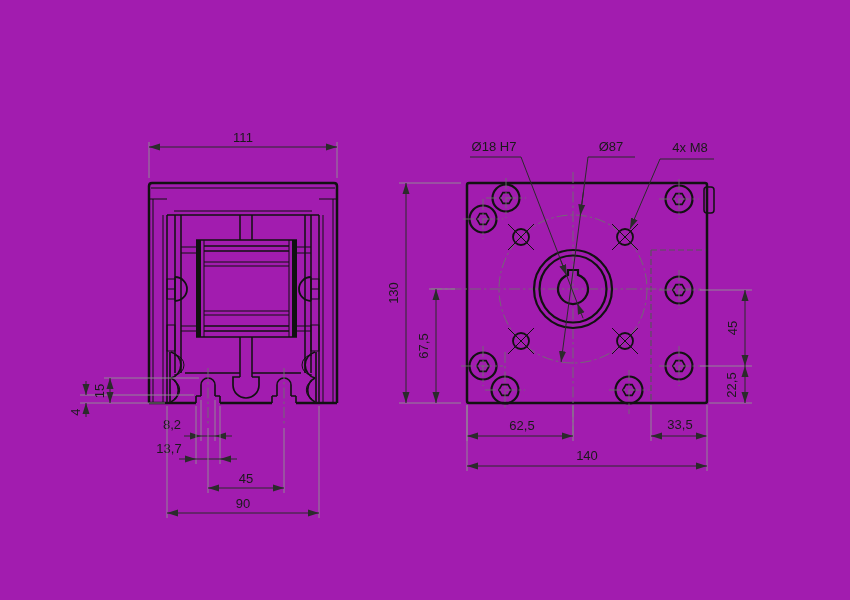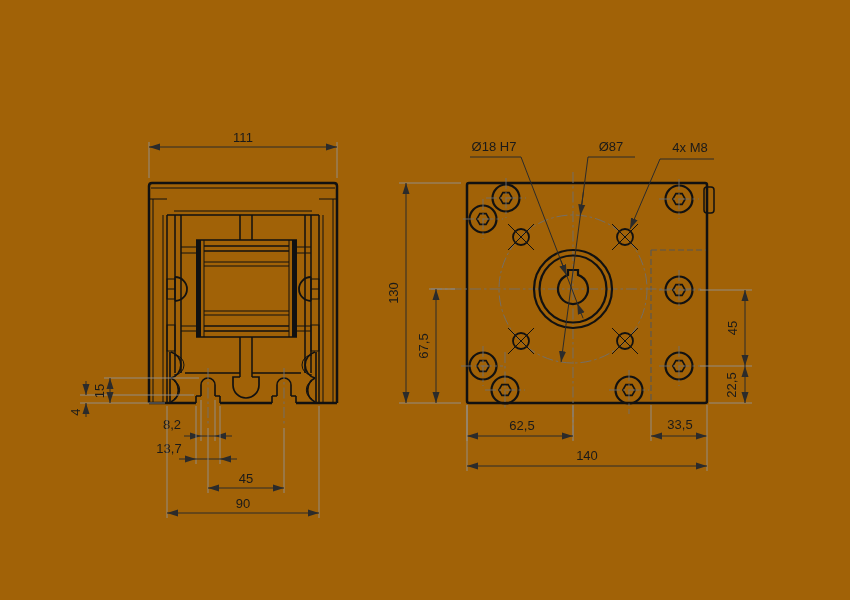--- a/index.html
+++ b/index.html
@@ -1,16 +1,16 @@
 <!DOCTYPE html>
 <html><head>
 <meta charset="utf-8">
 <style>
   html,body{margin:0;padding:0;background:#ffffff;}
-  .stage{position:relative;width:850px;height:600px;background:#a16207;overflow:hidden;
+  .stage{position:relative;width:850px;height:600px;background:#a21caf;overflow:hidden;
          font-family:"Liberation Sans", sans-serif;}
   svg text{font-family:"Liberation Sans", sans-serif;font-size:13px;fill:#1a1a1a;}
   .geo{stroke:#111;fill:none;}
   .bold{stroke-width:2.5;}
   .med{stroke-width:1.5;}
   .thin{stroke-width:1;}
   .dim{stroke:#2b2b2b;stroke-width:1;fill:none;}
   .ext{stroke:#929292;stroke-width:0.9;fill:none;}
   .cl{stroke:#6f6f6f;stroke-width:0.9;fill:none;stroke-dasharray:11 3 2.5 3;}
   .hid{stroke:#565656;stroke-width:1.1;fill:none;stroke-dasharray:6 3;}

